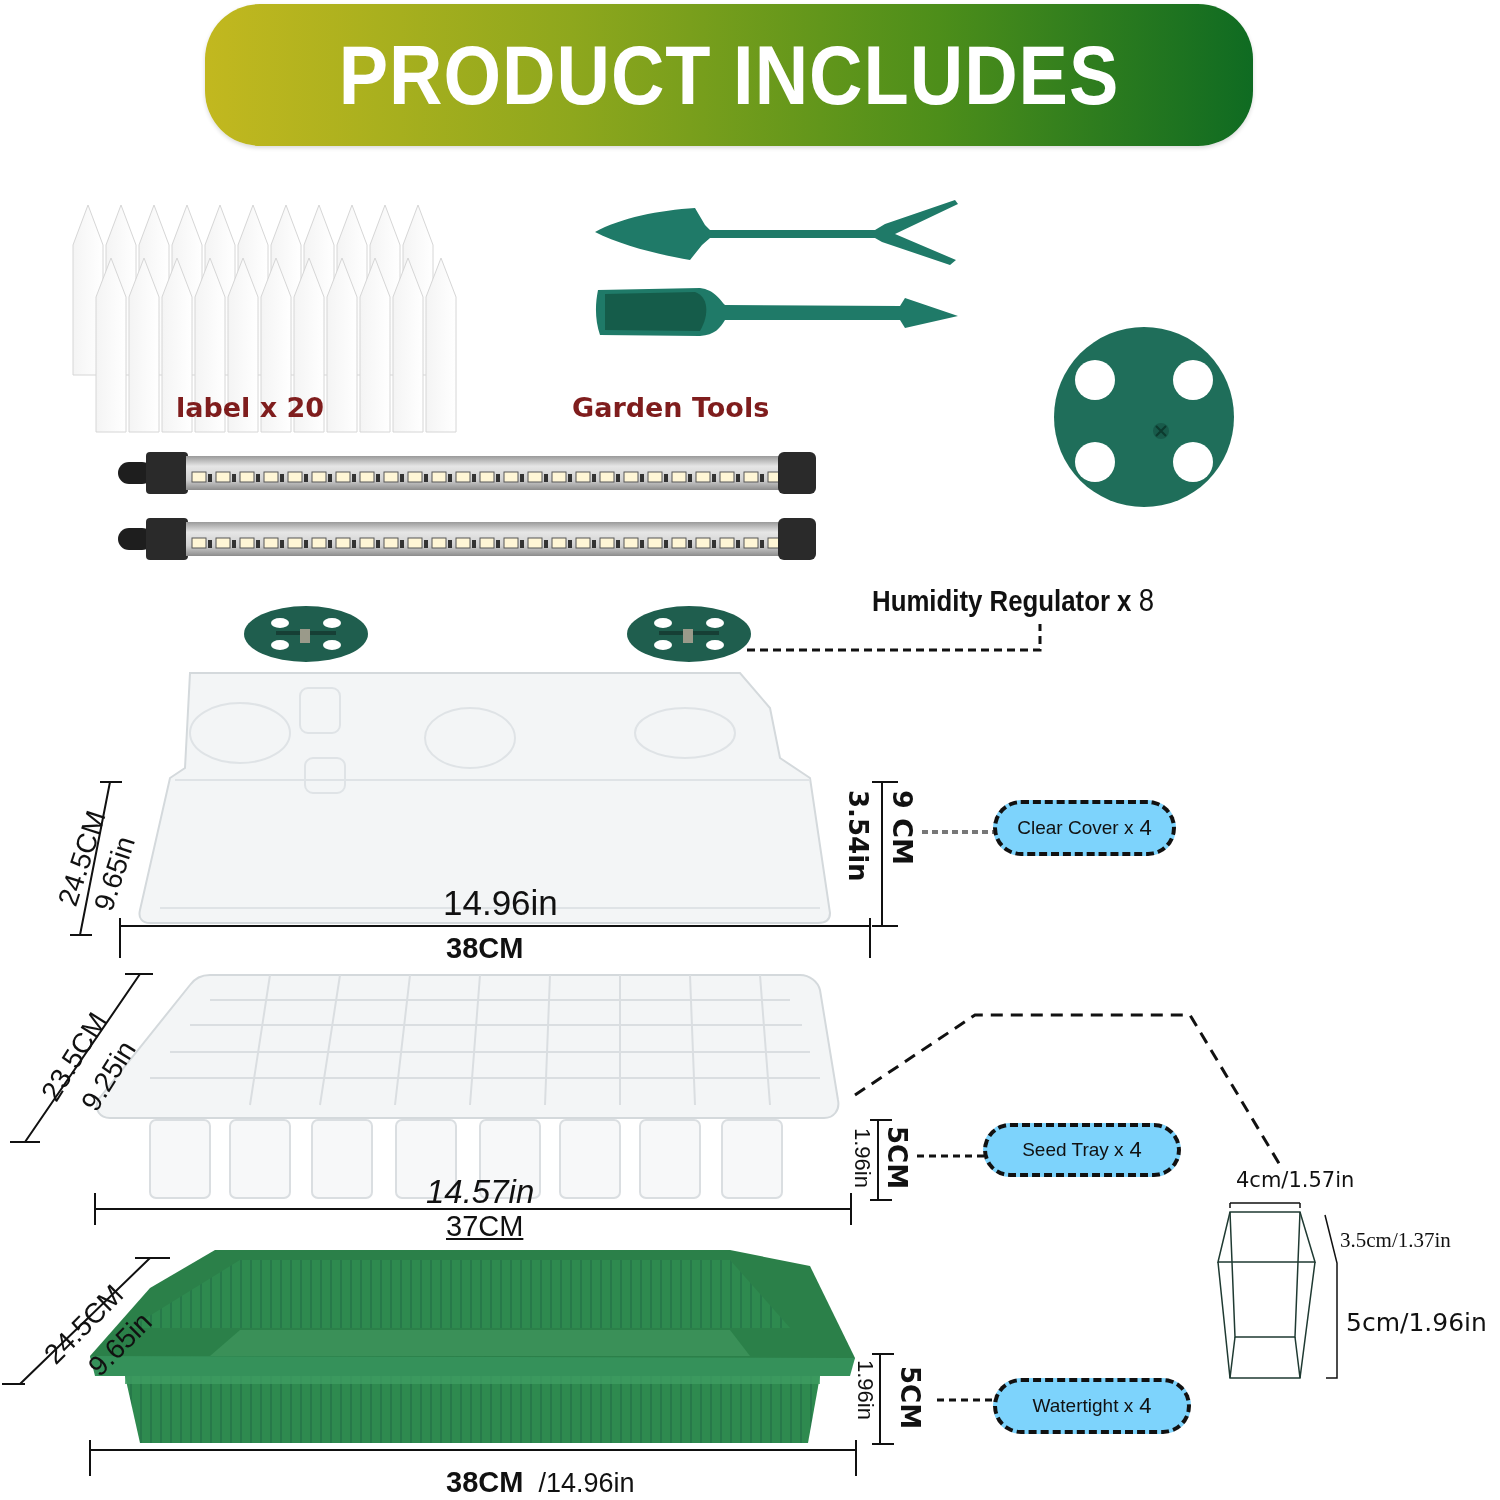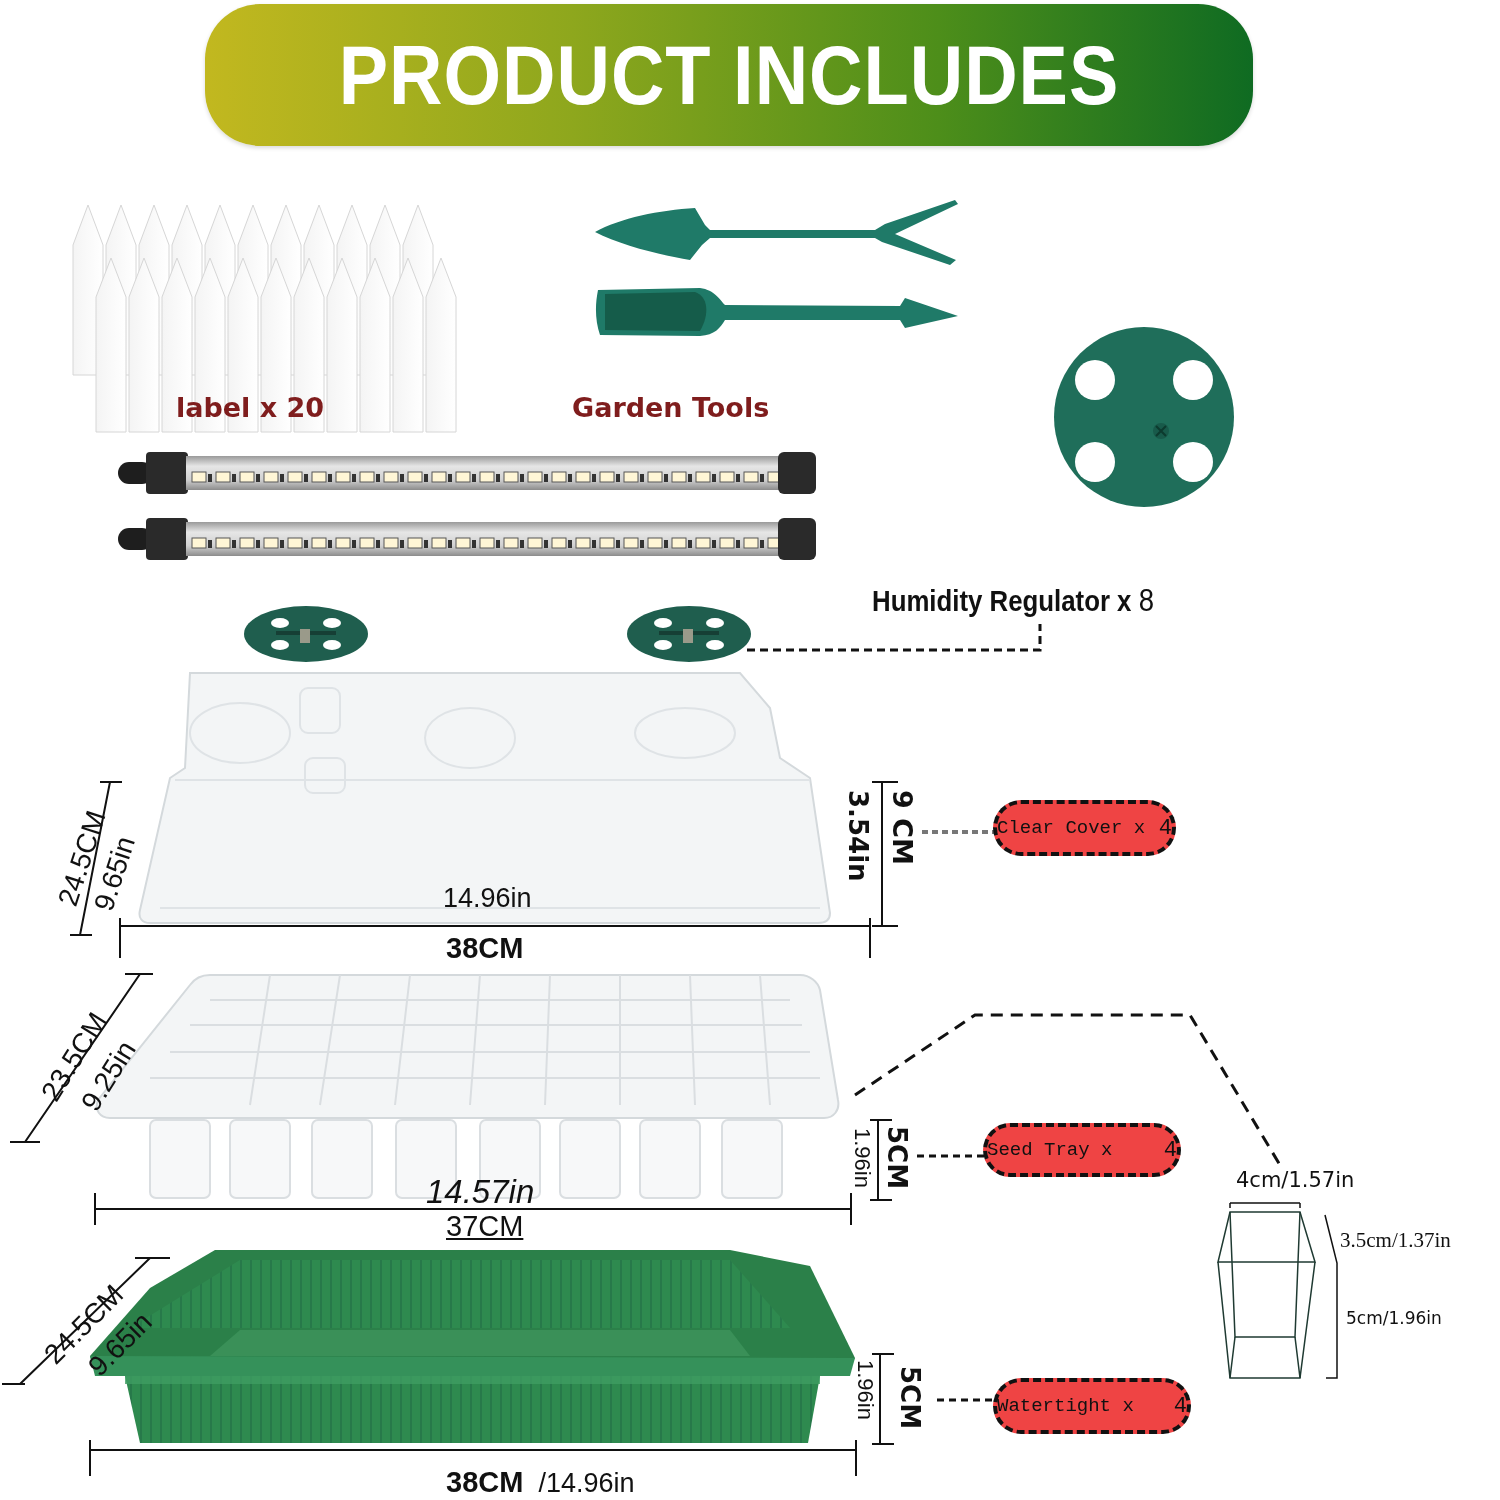--- a/index.html
+++ b/index.html
@@ -19,22 +19,22 @@
       color: #ffffff; font-family: "Liberation Sans", sans-serif; font-weight: 700;
       font-size: 74px; letter-spacing: 1px; transform: scaleY(1.12);
     }
 
     .lbl { font-family: "DejaVu Sans", sans-serif; font-weight: 700; font-size: 27px; color: #7f1d1d; white-space: nowrap; }
     .cond { font-family: "Liberation Sans", sans-serif; color: #111; white-space: nowrap; }
     .dim { font-family: "Liberation Sans", sans-serif; font-size: 26px; color: #111; white-space: nowrap; transform-origin: left top; }
     .dimb { font-family: "DejaVu Sans", sans-serif; font-weight: 700; font-size: 26px; color: #111; white-space: nowrap; }
 
     .pill {
-      border: 4px dashed #111; border-radius: 28px; display: flex; align-items: center; justify-content: space-between;
-      font-family: Liberation Mono, monospace; font-size: 19px; color: #111; background: #ef4444;
+      border: 4px dashed #111; border-radius: 28px; display: flex; align-items: center; justify-content: center;
+      font-family: Liberation Sans, sans-serif; font-size: 19px; color: #111; background: #7dd3fc;
     }
     .pill .qty { font-size: 22px; margin-left: 6px; }
 
     svg { overflow: visible; }
   </style>
 </head>
 <body>
 
 <div class="abs banner">
   <span class="banner-title">PRODUCT INCLUDES</span>
@@ -181,21 +181,21 @@
       <rect x="175" y="90" width="40" height="35" rx="8"></rect>
     </g>
   </svg>
 </div>
 
 <svg class="abs" style="left:70px; top:780px;" width="80" height="160">
   <path d="M40,2 L10,155 M30,2 L52,2 M0,155 L22,155" stroke="#111" stroke-width="2" fill="none"></path>
 </svg>
 <div class="abs dim" style="left:52px; top:900px; transform:rotate(-72deg); font-size:28px;">24.5CM</div>
 <div class="abs dim" style="left:88px; top:905px; transform:rotate(-72deg); font-size:28px;">9.65in</div>
-<div class="abs cond" style="left:443px; top:883px; font-size:27px;text-align:right;">14.96in</div>
+<div class="abs cond" style="left:443px; top:883px; font-size:35px;text-align:right;">14.96in</div>
 <svg class="abs" style="left:118px; top:918px;" width="760" height="40">
   <path d="M2,8 L752,8 M2,0 L2,40 M752,0 L752,40" stroke="#111" stroke-width="2" fill="none"></path>
 </svg>
 <div class="abs cond" style="left:446px; top:932px; font-size:29px; font-weight:700;">38CM</div>
 <svg class="abs" style="left:870px; top:780px;" width="30" height="150">
   <path d="M12,2 L12,146 M2,2 L28,2 M2,146 L28,146" stroke="#111" stroke-width="2" fill="none"></path>
 </svg>
 <div class="abs dimb" style="left:918px; top:790px; transform:rotate(90deg); transform-origin:left top; font-size:27px;">9 CM</div>
 <div class="abs dimb" style="left:873px; top:790px; transform:rotate(90deg); transform-origin:left top; font-size:26px;">3.54in</div>
 <svg class="abs" style="left:920px; top:822px;" width="80" height="20">
@@ -259,21 +259,21 @@
   <g fill="none" stroke="#1f3a32" stroke-width="1.5">
     <path d="M20,3 L20,8 M90,3 L90,8 M20,3 L90,3" stroke="#111"></path>
     <path d="M20,12 L90,12 L105,62 L8,62 Z"></path>
     <path d="M8,62 L20,178 L90,178 L105,62"></path>
     <path d="M20,12 L25,137 L85,137 L90,12"></path>
     <path d="M25,137 L20,178 M85,137 L90,178"></path>
     <path d="M115,15 L127,63 L127,178 L116,178" stroke="#111"></path>
   </g>
 </svg>
 <div class="abs dim" style="left:1340px; top:1228px; font-family:Liberation Serif, serif; font-size:21px;">3.5cm/1.37in</div>
-<div class="abs dim" style="left:1346px; top:1308px; font-family:'DejaVu Sans',sans-serif; font-size:17px;">5cm/1.96in</div>
+<div class="abs dim" style="left:1346px; top:1308px; font-family:'DejaVu Sans',sans-serif; font-size:25px;">5cm/1.96in</div>
 
 <div class="abs" style="left:90px; top:1248px; width:770px; height:200px;">
   <svg width="770" height="200">
     <defs>
       <pattern id="ribs" width="10" height="10" patternUnits="userSpaceOnUse">
         <rect width="10" height="10" fill="#2e8a4f"></rect>
           <rect x="0" width="2" height="10" fill="#27794a"></rect>
       </pattern>
     </defs>
     <path d="M125,2 L640,2 L720,18 L765,110 L755,125 L5,125 L0,108 L60,40 Z" fill="#2b8049"></path>

